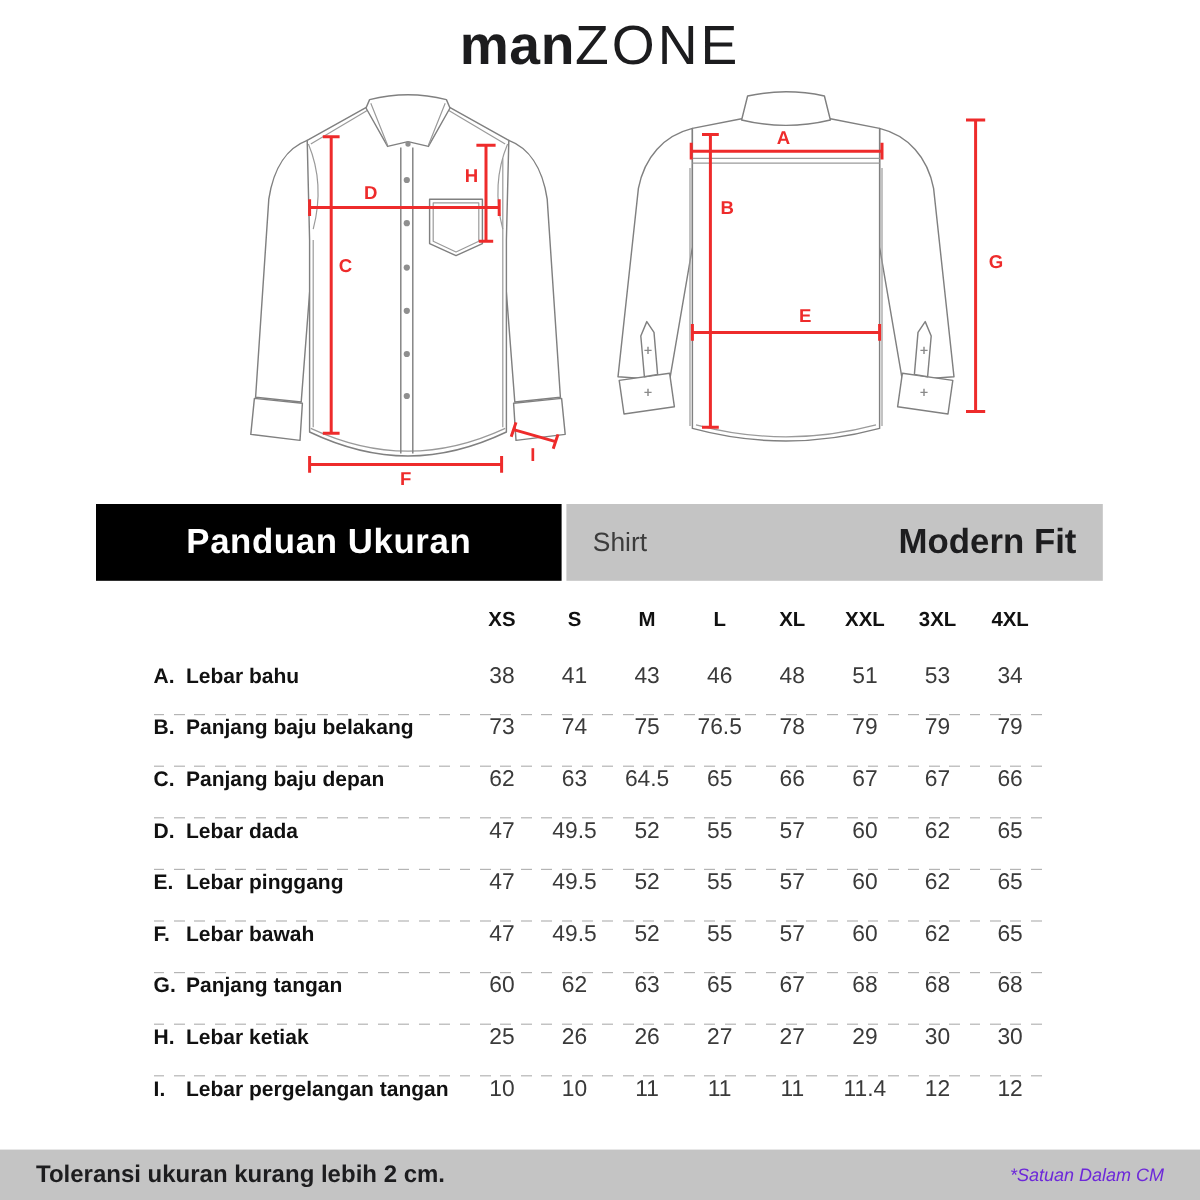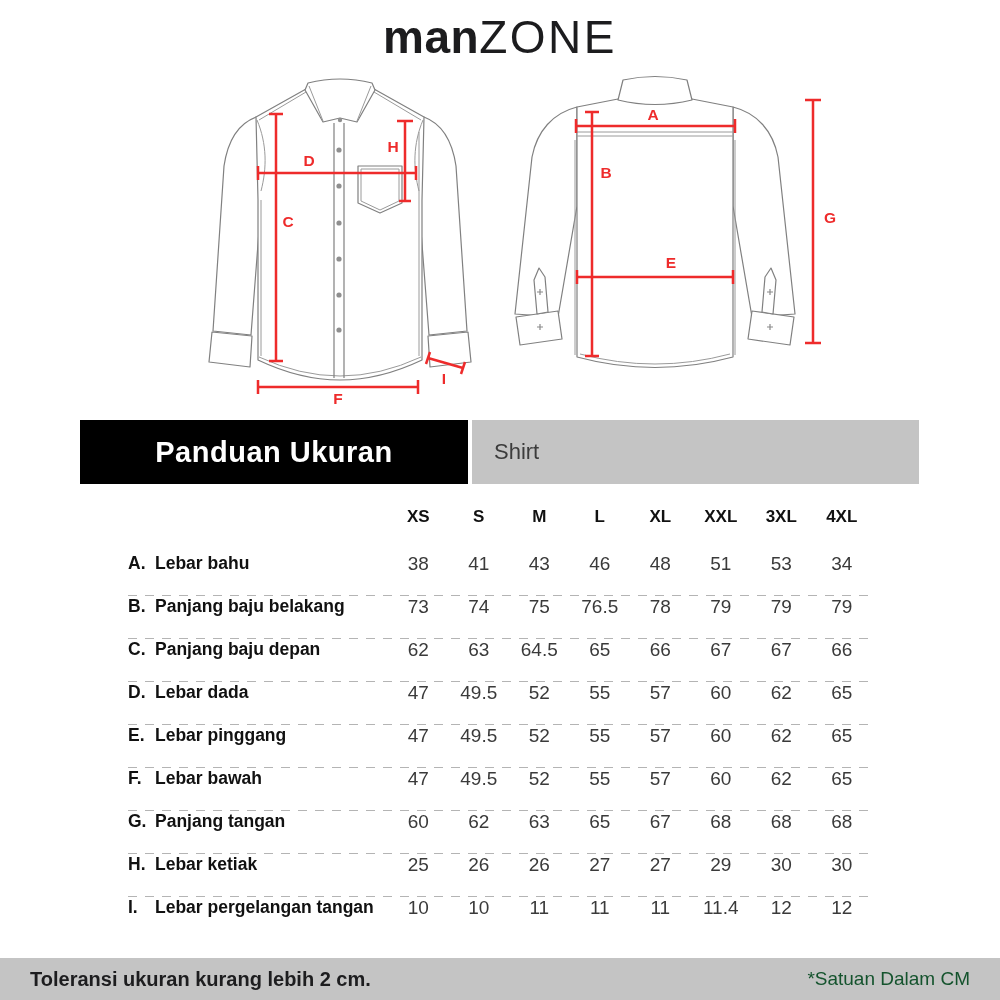--- a/index.html
+++ b/index.html
@@ -35,21 +35,21 @@
   .tcell { width:60.5px; text-align:center; }
   .th { font-weight:bold; font-size:17px; color:#111111; }
   .td { font-size:19px; color:#3a3a3a; }
   .dashed::after { content:""; position:absolute; left:0; right:0; bottom:0; height:1.5px;
     background:repeating-linear-gradient(90deg,#b4b4b4 0 9px,transparent 9px 17px); }
 
   
   .footer-bar { position:absolute; top:958px; left:0; width:1000px; height:42px;
     background:#c4c4c4; display:flex; align-items:center; padding:0 30px; }
   .tolerance { font-size:20px; font-weight:bold; color:#1d1d1f; }
-  .unit-note { margin-left:auto; font-size:19px; color:#14532d; }
+  .unit-note { margin-left:auto; font-size:15px; font-style:italic; color:#6d28d9; }
 </style>
 </head>
 <body>
 
 <div class="logo">
   <span class="logo-bold">man</span><span class="logo-light">ZONE</span>
 </div>
 
 <div class="diagram">
   <svg width="1000" height="336" viewBox="0 72 1000 336">
@@ -145,20 +145,21 @@
       <text x="830" y="223">G</text>
     </g>
   </svg>
   <div class="sleeve-note">Long Sleeve</div>
 </div>
 
 <div class="title-bar">
   <div class="title-black">Panduan Ukuran</div>
   <div class="title-gray">
     <span class="subtitle">Shirt</span>
+    <span class="fit">Modern Fit</span>
   </div>
 </div>
 
 <div class="size-table" id="size-table">
     <div class="trow header-row">
       <div class="tlabel"></div>
       <div class="tcell th">XS</div>
       <div class="tcell th">S</div>
       <div class="tcell th">M</div>
       <div class="tcell th">L</div>

